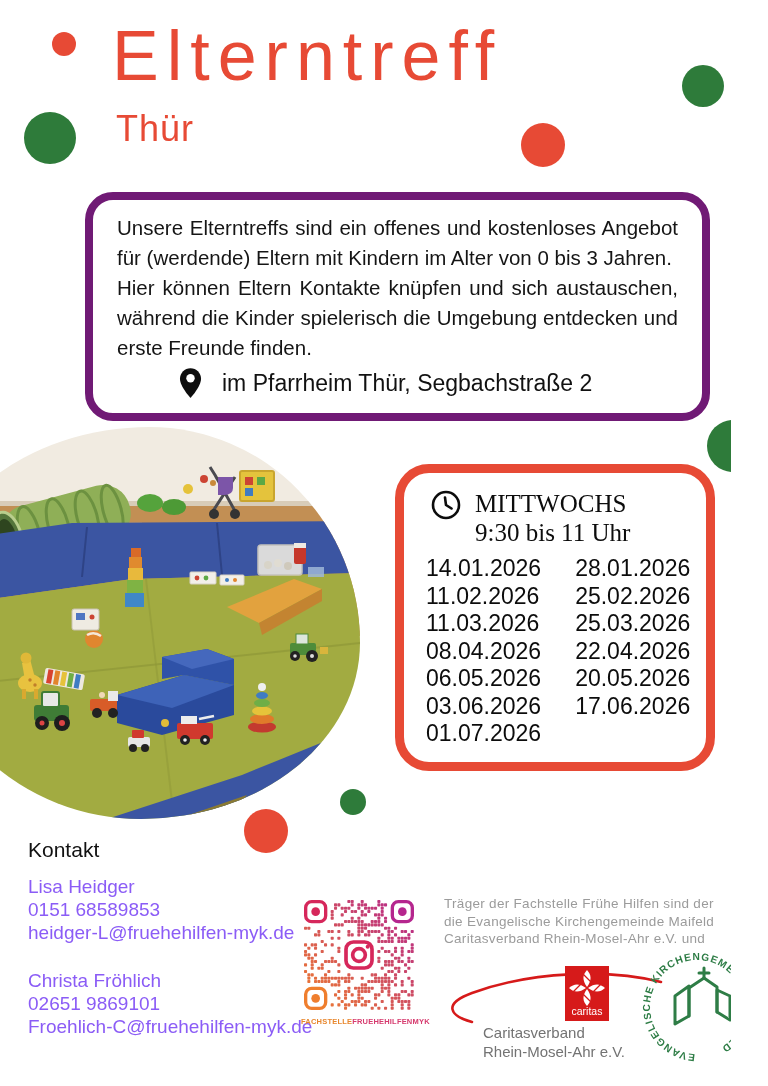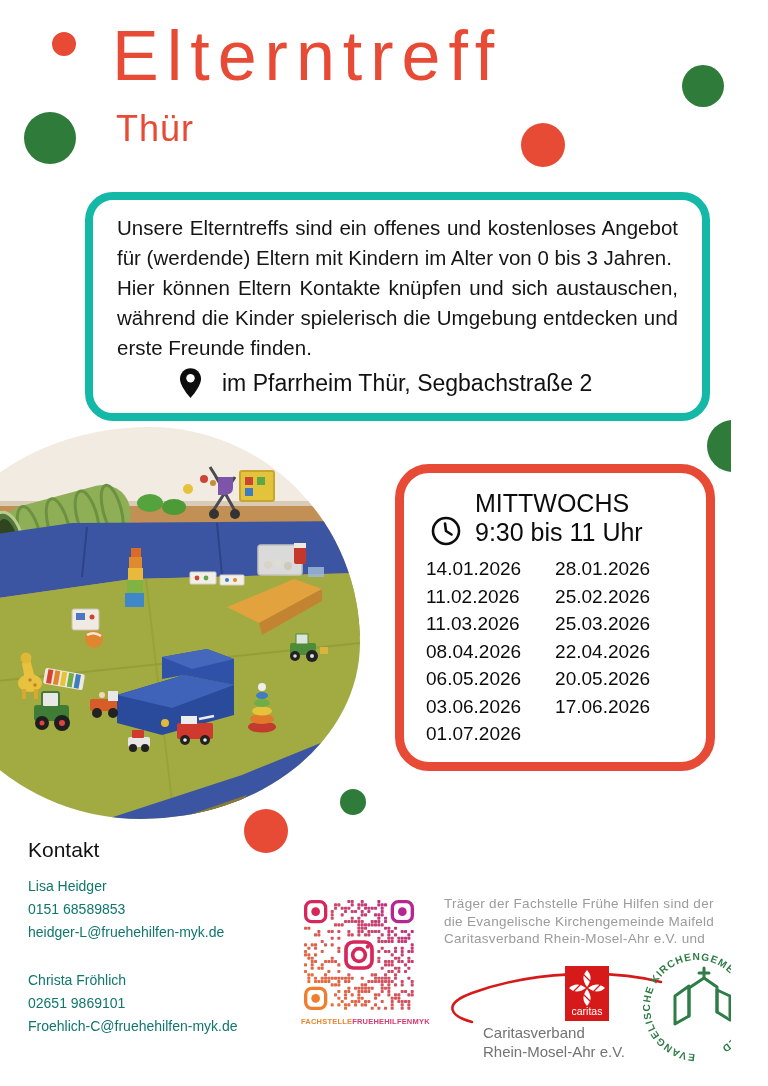--- a/index.html
+++ b/index.html
@@ -7,42 +7,42 @@
         font-family:"Liberation Sans","DejaVu Sans",sans-serif;color:#111;}
   .abs{position:absolute;}
   .dot{position:absolute;border-radius:50%;}
   .dot.red{background:#E74A35;}
   .dot.green{background:#2E7B3A;}
 
   .title{left:112px;top:18px;font-size:70px;letter-spacing:8px;color:#E74A35;line-height:1.1;}
   .subtitle{left:116px;top:108px;font-size:36px;letter-spacing:1px;color:#E74A35;}
 
   .info-box{left:85px;top:192px;width:625px;box-sizing:border-box;
-            border:8px solid #14b8a6;border-radius:28px;background:#fff;
+            border:8px solid #701a75;border-radius:28px;background:#fff;
             padding:13px 24px 12px 24px;}
   .info-box p{margin:0;font-size:20.5px;line-height:30px;text-align:justify;color:#151515;}
   .loc-row{display:flex;align-items:center;gap:20px;margin:4px 0 2px 62px;}
   .loc-row .loc-text{font-size:23px;color:#111;}
 
   .photo-blob{left:-78px;top:427px;width:438px;height:392px;overflow:hidden;
               border-radius:52% 48% 50% 50% / 47% 55% 45% 53%;}
   .photo-blob svg{display:block;}
 
   .sched-box{left:395px;top:464px;width:320px;box-sizing:border-box;
              border:9px solid #E74A35;border-radius:34px;background:#fff;
              padding:16px 14px 14px 20px;}
-  .sched-head{display:flex;align-items:flex-end;gap:13px;margin-left:6px;}
+  .sched-head{display:flex;align-items:flex-start;gap:13px;margin-left:6px;font-family:Liberation Serif, serif;}
   .sched-head .lines{font-size:25px;line-height:29px;color:#0c0c0c;}
   .dates{display:flex;gap:34px;margin:8px 0 0 2px;}
   .dates .col{display:flex;flex-direction:column;}
-  .date-cell{font-size:19px;line-height:27.5px;color:#0c0c0c;white-space:nowrap;}
+  .date-cell{font-size:23px;line-height:27.5px;color:#0c0c0c;white-space:nowrap;}
 
   .contact{left:28px;top:838px;width:320px;}
   .contact .head{font-size:21px;margin-bottom:13px;color:#111;}
-  .contact .line{font-size:14px;line-height:23px;color:#0f766e;}
+  .contact .line{font-size:19px;line-height:23px;color:#8b5cf6;}
   .person{margin-bottom:25px;}
 
   .qr-wrap{left:304px;top:900px;width:110px;}
   .qr-caption{width:118px;margin-left:-3px;text-align:center;font-size:7.5px;font-weight:bold;
               letter-spacing:.2px;margin-top:3px;white-space:nowrap;}
   .qr-caption .c1{color:#E8872D;}
   .qr-caption .c2{color:#D63A6E;}
 
   .sponsor{left:444px;top:895px;width:300px;font-size:13.5px;line-height:17.5px;
            letter-spacing:.3px;color:#9B9B9B;}

